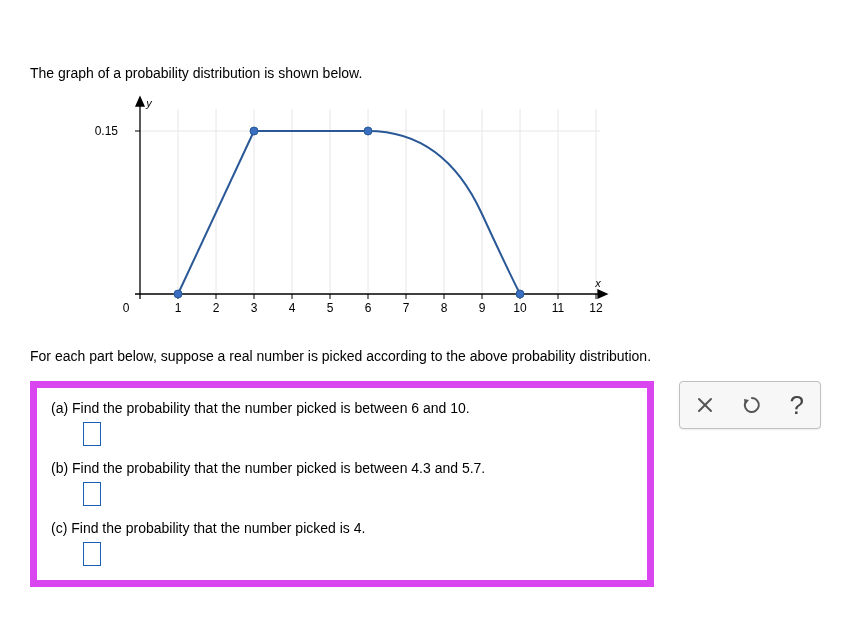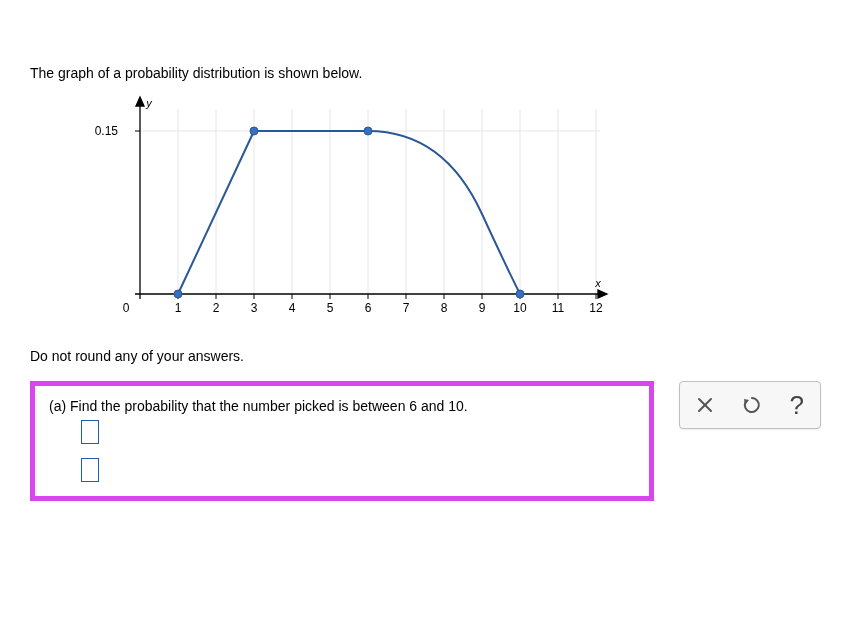--- a/index.html
+++ b/index.html
@@ -26,21 +26,21 @@
     .instructions {
       margin: 15px 0;
       line-height: 1.4;
     }
     .content-row {
       display: flex;
       align-items: flex-start;
       gap: 25px;
     }
     .questions-box {
-      border: 5px solid #d946ef;
+      border: 7px solid #d946ef;
       padding: 12px 14px 14px 14px;
       width: 625px;
     }
     .question-part {
       margin-bottom: 14px;
     }
     .question-part:last-child {
       margin-bottom: 0;
     }
     .answer-input {
@@ -166,32 +166,39 @@
     <g fill="#3a6ec0" stroke="#2a5896" stroke-width="1">
       <circle cx="88" cy="200" r="4"></circle>
       <circle cx="164" cy="37" r="4"></circle>
       <circle cx="278" cy="37" r="4"></circle>
       <circle cx="430" cy="200" r="4"></circle>
     </g>
   </svg>
 </div>
 
 <div class="instructions">
-  <div>Do not round any of your answers.</div>
+  <div>For each part below, suppose a real number is picked according to the above probability distribution.</div>
 </div>
 
 <div class="content-row">
   <div class="questions-box">
     <div class="question-part">
       <div>(a) Find the probability that the number picked is between 6 and 10.</div>
       <div class="answer-input">
         <input type="text" value="" style="">
       </div>
     </div>
     <div class="question-part">
+      <div>(b) Find the probability that the number picked is between 4.3 and 5.7.</div>
+      <div class="answer-input">
+        <input type="text" value="" style="">
+      </div>
+    </div>
+    <div class="question-part">
+      <div>(c) Find the probability that the number picked is 4.</div>
       <div class="answer-input">
         <input type="text" value="" style="">
       </div>
     </div>
   </div>
 
   <div class="controls-box">
     <div class="ctrl-btn">
       <svg width="18" height="18" viewBox="0 0 18 18">
         <line x1="3" y1="3" x2="15" y2="15" stroke="#555" stroke-width="2" stroke-linecap="round"></line>

